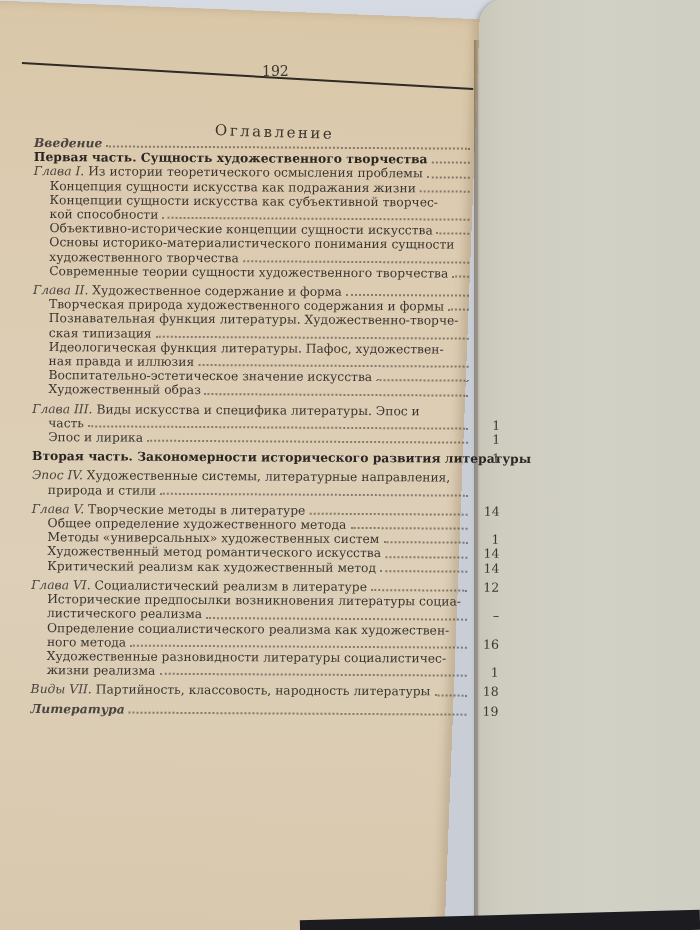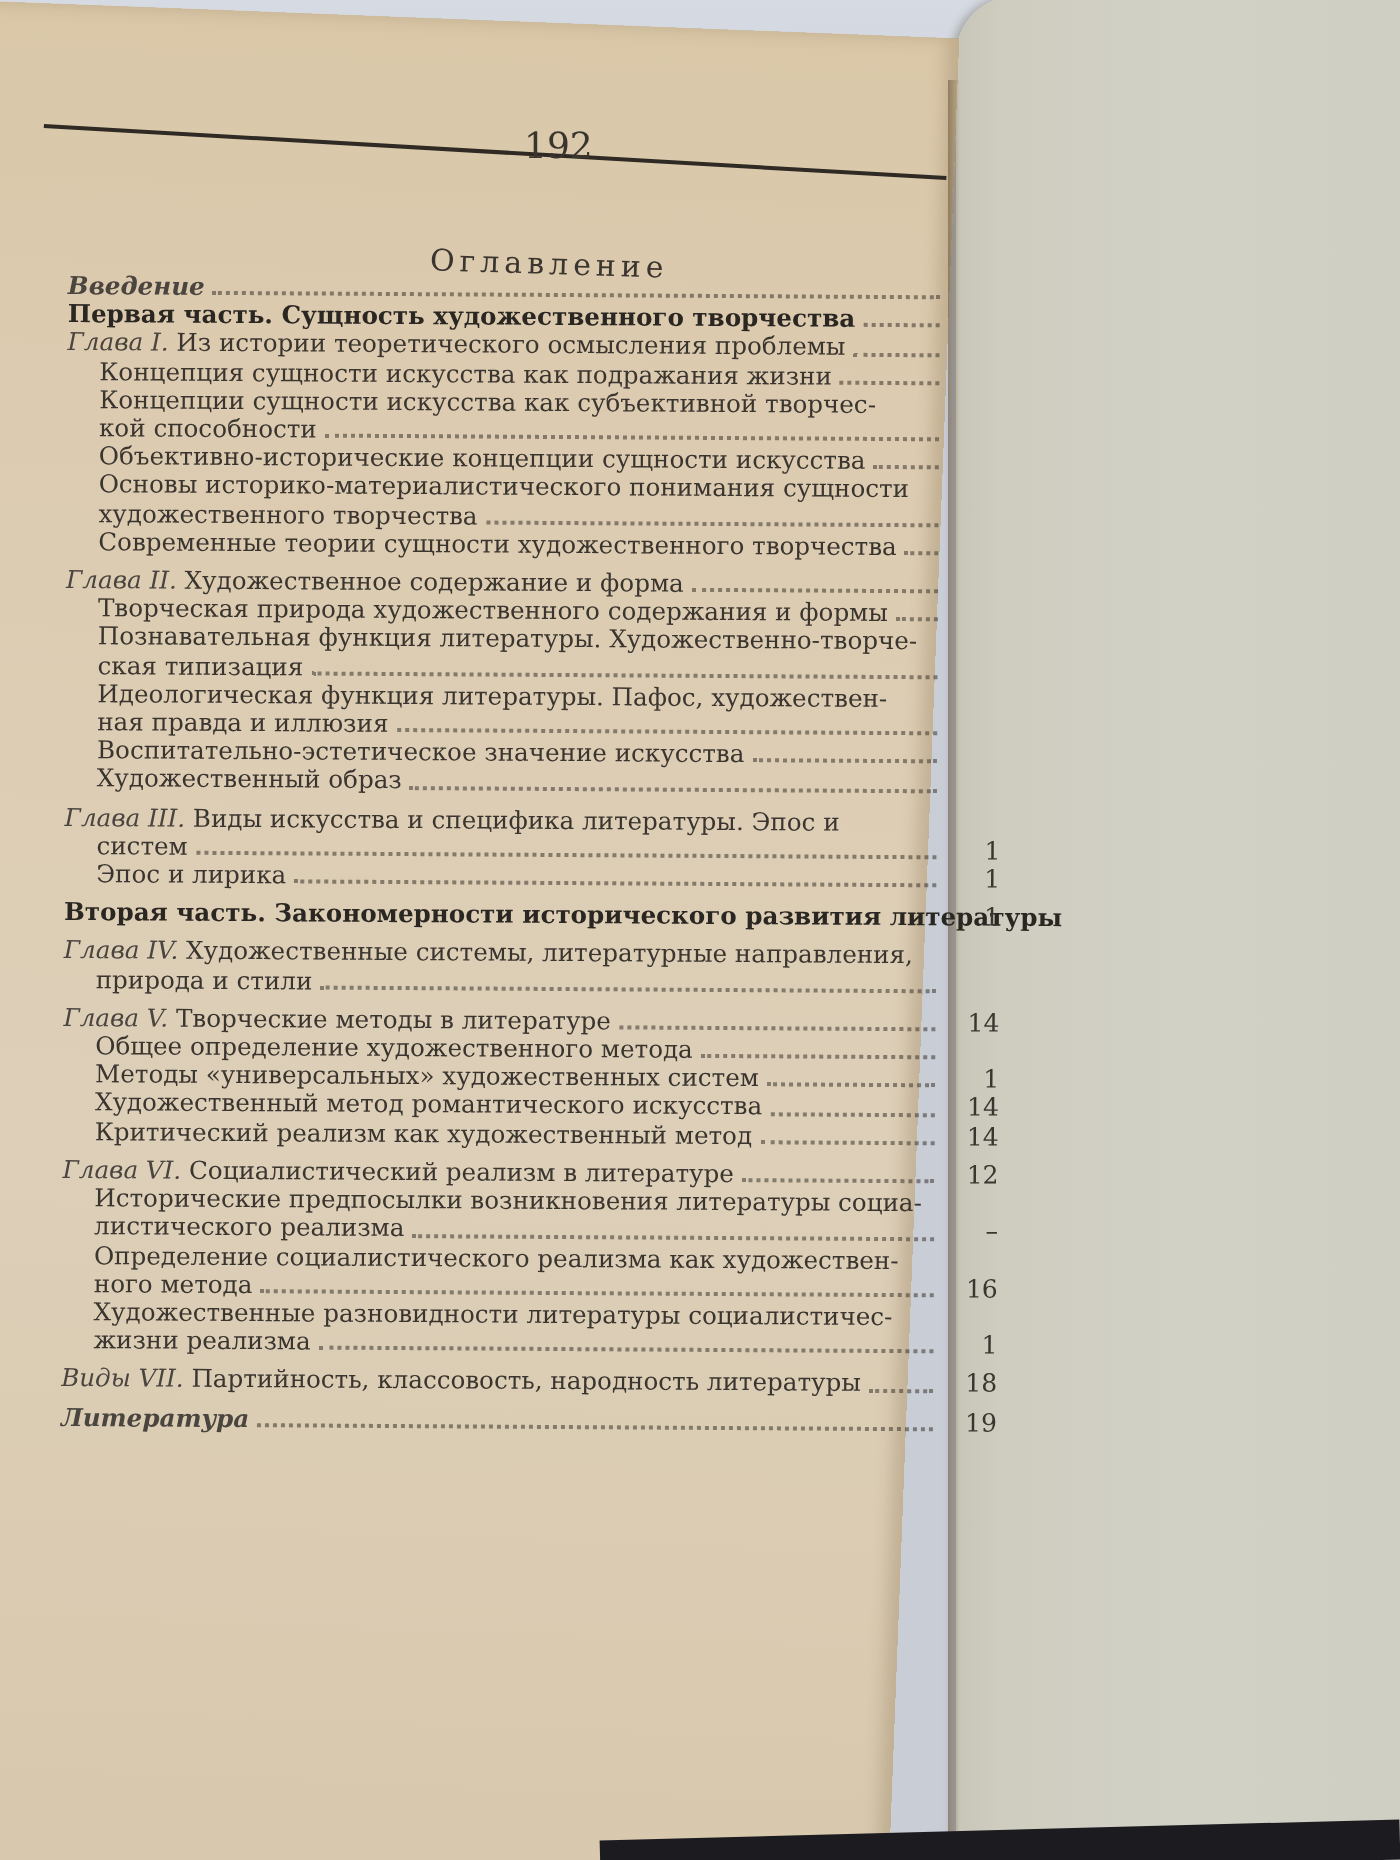--- a/index.html
+++ b/index.html
@@ -34,21 +34,21 @@
   }
   .content {
     position:absolute; left:0; top:0; width:480px; height:930px;
     color:#3a352f;
   }
   .header-rule {
     position:absolute; left:22px; top:62px; width:452px; height:2px;
     background:#2f2a24; transform:rotate(3.3deg); transform-origin:0 0;
   }
   .page-number {
-    position:absolute; left:262px; top:63px; font-size:18px; color:#3a352f;
+    position:absolute; left:262px; top:63px; font-size:14px; color:#3a352f;
   }
   .toc-title {
     position:absolute; left:215px; top:123px; font-size:15px; letter-spacing:2.5px;
     color:#3a352f; transform:rotate(1.8deg);
   }
   .toc {
     position:absolute; left:34px; top:136px; width:440px;
     transform:rotate(0.35deg); transform-origin:0 0;
     font-size:12.3px; line-height:14.2px;
   }
@@ -173,42 +173,42 @@
       <span class="lead"></span>
       <span class="pg"></span>
     </div>
 
     <div class="gap"></div>
 
     <div class="row">
       <span class="chap">Глава III.</span>&nbsp;<span>Виды искусства и специфика литературы. Эпос и</span>
     </div>
     <div class="row indent1">
-      <span>систем</span>
+      <span>часть</span>
       <span class="lead"></span>
       <span class="pg">1</span>
     </div>
 
     <div class="row indent1">
       <span>Эпос и лирика</span>
       <span class="lead"></span>
       <span class="pg">1</span>
     </div>
 
     <div class="gap"></div>
 
     <div class="row">
       <span class="bold">Вторая часть. Закономерности исторического развития литературы</span>
       <span class="pg">1</span>
     </div>
 
     <div class="gap"></div>
 
     <div class="row">
-      <span class="chap">Глава IV.</span>&nbsp;<span>Художественные системы, литературные направления,</span>
+      <span class="chap">Эпос IV.</span>&nbsp;<span>Художественные системы, литературные направления,</span>
     </div>
     <div class="row indent1">
       <span>природа и стили</span>
       <span class="lead"></span>
       <span class="pg"></span>
     </div>
 
     <div class="gap"></div>
 
     <div class="row">

